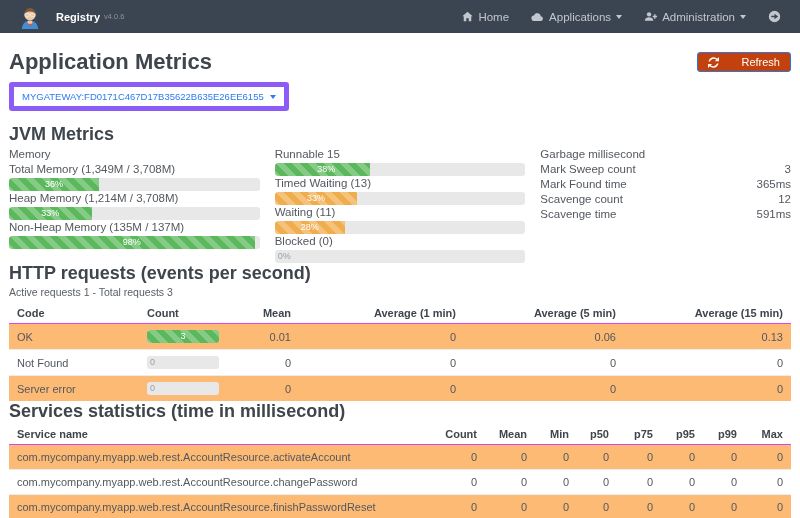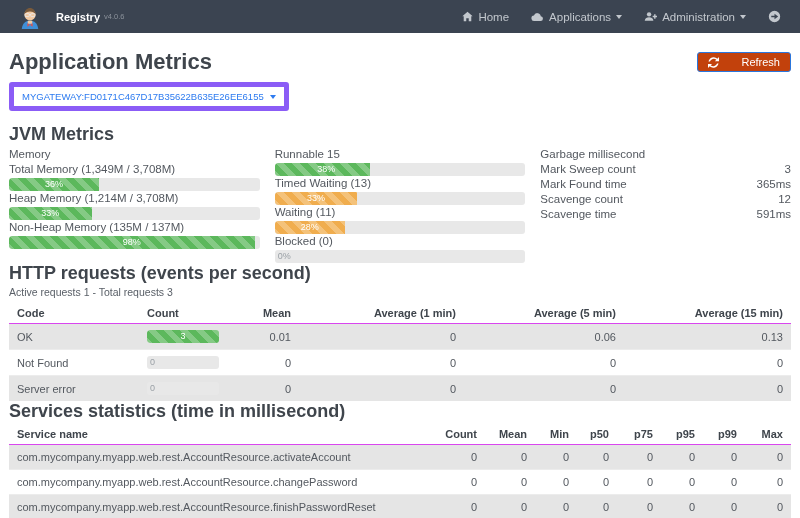--- a/index.html
+++ b/index.html
@@ -51,21 +51,21 @@
   .h3-http { margin-top:0; }
   .sub { font-size:10.5px; color:#5a6068; margin-top:3px; }
   table { border-collapse:collapse; width:100%; font-size:11px; }
   table.http { margin-top:5px; }
   th { text-align:right; color:#3f454c; font-weight:bold; padding:4px 8px;
     border-bottom:1px solid #d946ef; white-space:nowrap; }
   th.l { text-align:left; }
   td { padding:6px 8px; text-align:right; border-top:1px solid #ececec; white-space:nowrap;
     overflow:hidden; }
   td.l { text-align:left; }
-  tr.striped td { background:#e5e5e5; }
+  tr.striped td { background:#fdba74; }
   .count-bar { width:72px; height:13px; background:#e8e8e8; border-radius:3px; overflow:hidden; }
   .h3-services { margin-top:0; }
   table.services { margin-top:3px; }
   table.services td { padding:6px 8px; }
 </style>
 </head>
 <body>
 
 <div class="navbar">
   <div class="brand">

